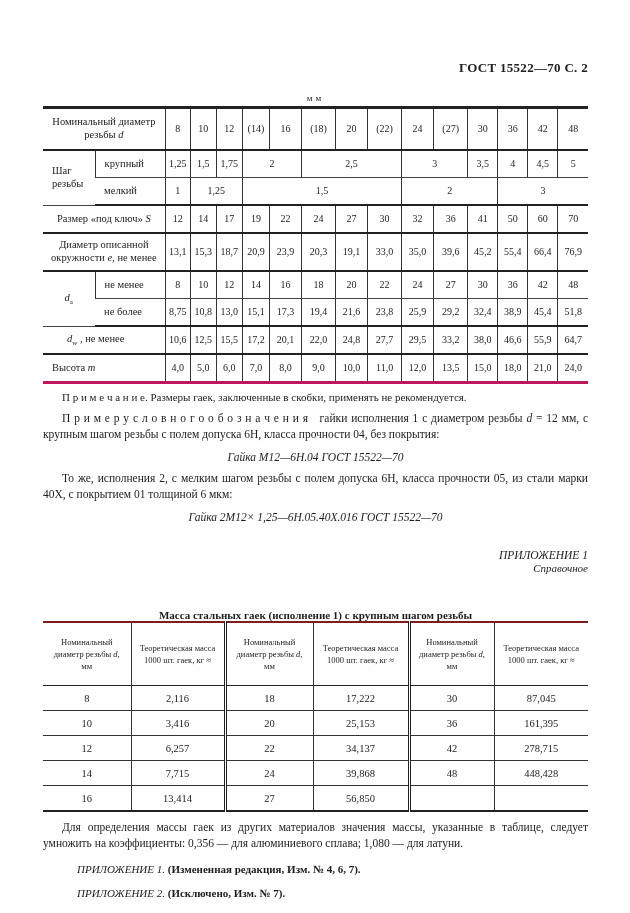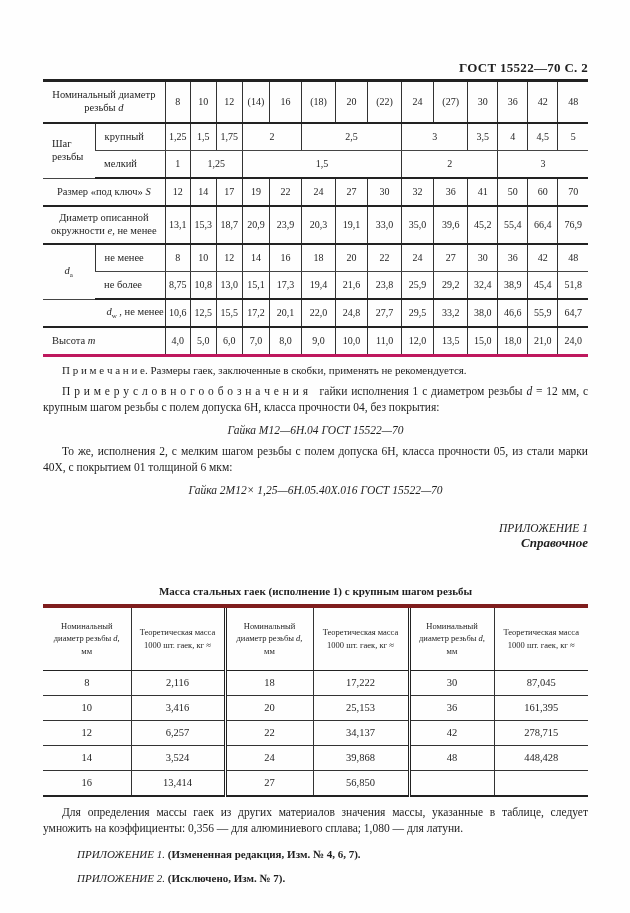--- a/index.html
+++ b/index.html
@@ -18,62 +18,63 @@
     border-collapse:collapse;table-layout:fixed;width:545px;margin-top:3px;
     border-top:3px solid #222;border-bottom:3px solid #be185d;
     font-size:10px;line-height:1.2;
   }
   .t1 td{border-left:1px solid #333;text-align:center;padding:2px 1px;vertical-align:middle;}
   .t1 td:first-child{border-left:none;}
   .t1 tr.sep-s td{border-bottom:2px solid #222;}
   .t1 tr.sep-t td{border-bottom:1px solid #444;}
   .t1 td.lbl{font-size:10.5px;padding:2px 3px;}
   .t1 td.lbl-left{text-align:left;padding-left:9px;font-size:10.5px;}
-  .t1 td.lbl-ind{text-align:right;padding-left:24px;font-size:10.5px;}
+  .t1 td.lbl-ind{text-align:left;padding-left:24px;font-size:10.5px;}
   .t1 tr.r-head td{height:36px;}
   .t1 tr.r-mid td{height:22px;}
   .t1 tr.r-big td{height:32px;}
   .t1 sub{font-size:7px;}
   .t1 i{font-family:"Liberation Serif",serif;}
 
   
   .note{font-size:11px;margin:7px 0 0 0;text-indent:19px;}
   .para{font-size:11.5px;line-height:16px;margin:7px 0 0 0;text-indent:19px;text-align:justify;}
   .designation{font-size:11.5px;font-style:italic;text-align:center;margin-top:9px;}
 
   
   .appendix{margin-top:25px;text-align:right;line-height:1.25;}
   .app-title{font-size:11.5px;font-style:italic;margin-top:23px;}
-  .app-sub{font-size:13px;font-style:italic;font-weight:bold;}
+  .app-sub{font-size:11px;font-style:italic;}
 
   .t2-title{font-size:11px;font-weight:bold;text-align:center;margin-top:33px;}
 
   
   table.t2{
-    border-collapse:collapse;table-layout:fixed;width:545px;margin-top:7px;
-    border-top:4px solid #7f1d1d;border-bottom:2px solid #222;
+    border-collapse:collapse;table-layout:fixed;width:545px;
+    border-top:2px solid #7f1d1d;border-bottom:2px solid #222;
     font-size:10.5px;
   }
   .t2 th,.t2 td{border-left:1px solid #333;text-align:center;vertical-align:middle;font-weight:normal;}
   .t2 th:first-child,.t2 td:first-child{border-left:none;}
   .t2 th.dbl,.t2 td.dbl{border-left:3px double #222;}
   .t2 th{font-size:8.5px;line-height:1.45;height:56px;padding:3px 8px;border-bottom:1.5px solid #222;}
   .t2 td{height:22px;border-bottom:1.5px solid #333;}
   .t2 tr:last-child td{border-bottom:none;}
 
   .app-line{font-size:11px;margin:12px 0 0 34px;}
   .app-line b{font-weight:bold;}
 </style>
 </head>
 <body>
 
 <div class="page">
 
   <div class="doc-header">ГОСТ 15522—70 С. 2</div>
 
+  <div class="unit-label">мм</div>
 
   <table class="t1">
     <colgroup>
       <col style="width:52px">
         <col style="width:70px">
       <col style="width:25px">
         <col style="width:26px">
         <col style="width:26px">
         <col style="width:27px">
       <col style="width:32px">
@@ -287,21 +288,21 @@
     <tr>
       <td>12</td>
       <td>6,257</td>
       <td class="dbl">22</td>
       <td>34,137</td>
       <td class="dbl">42</td>
       <td>278,715</td>
     </tr>
     <tr>
       <td>14</td>
-      <td>3,524</td>
+      <td>7,715</td>
       <td class="dbl">24</td>
       <td>39,868</td>
       <td class="dbl">48</td>
       <td>448,428</td>
     </tr>
     <tr>
       <td>16</td>
       <td>13,414</td>
       <td class="dbl">27</td>
       <td>56,850</td>

